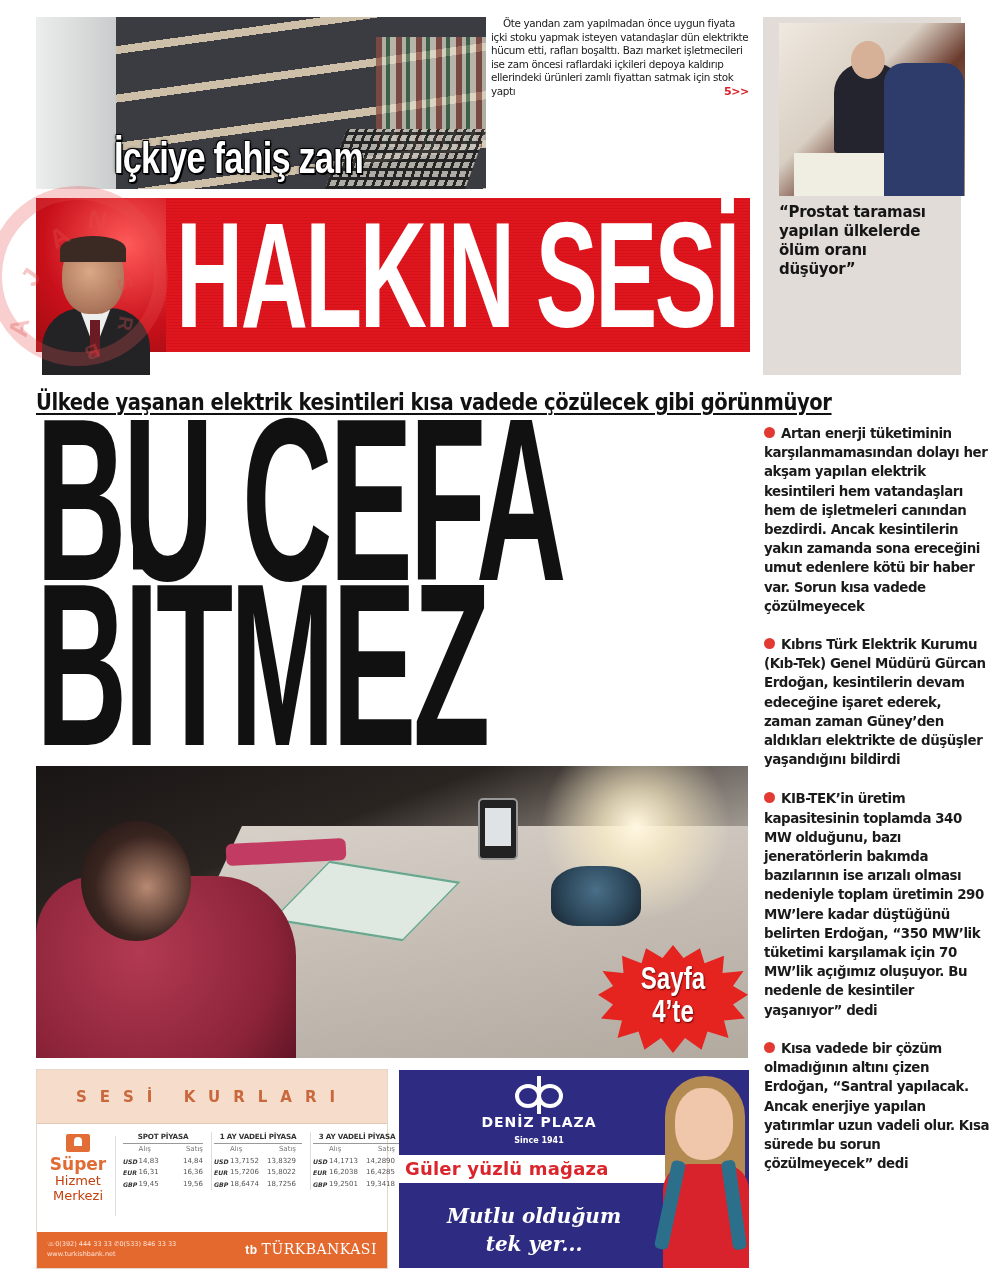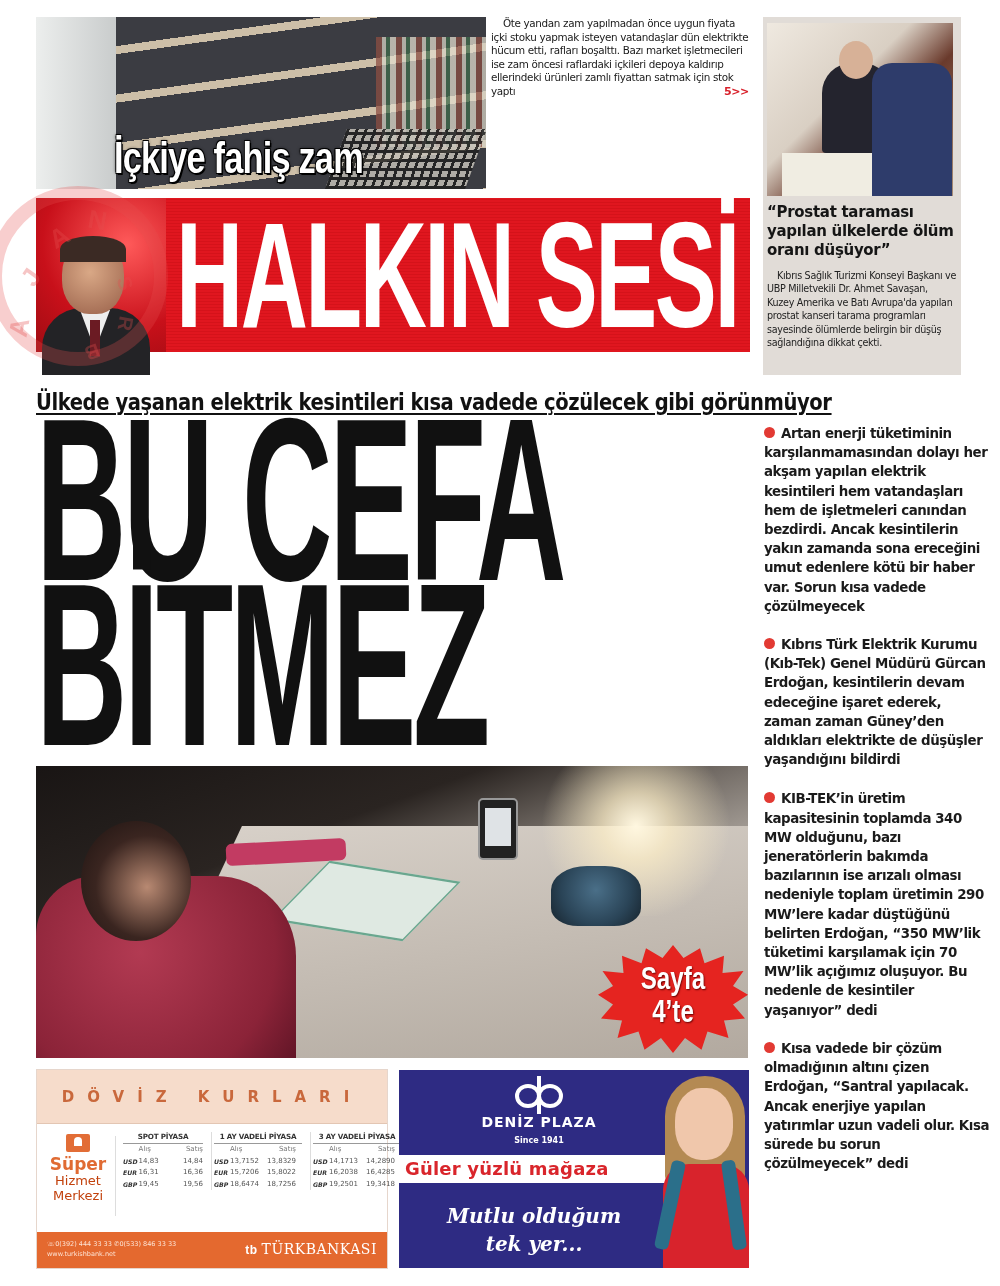--- a/index.html
+++ b/index.html
@@ -26,21 +26,21 @@
   }
   .top-text {
     position: absolute; left: 491px; top: 17px; width: 262px; font-family: "DejaVu Sans", sans-serif;
     font-size: 10.4px; line-height: 13.6px; color: #1a1a1a; letter-spacing: -0.35px;
   }
   .top-text p { text-indent: 12px; }
   .top-text p + p { margin-top: 10px; }
   .top-text .more { color: #d8202a; font-weight: bold; float: right; margin-right: 4px; font-size: 11px; }
 
   
-  .side-box { position: absolute; left: 763px; top: 17px; width: 198px; height: 358px; background: #e1dcd7; padding: 6px 4px; }
+  .side-box { position: absolute; left: 763px; top: 17px; width: 198px; height: 358px; background: #e1dcd7; padding: 6px 16px; }
   .side-photo { width: 186px; height: 173px; position: relative; overflow: hidden;
     background: linear-gradient(135deg, #efe9e0 0%, #d9cfc3 40%, #6a3a2c 60%, #a88e78 100%); }
   .side-photo .man { position: absolute; left: 55px; top: 40px; width: 70px; height: 90px; background: #24242e; border-radius: 30px 30px 4px 4px; }
   .side-photo .head { position: absolute; left: 72px; top: 18px; width: 34px; height: 38px; background: #d7b197; border-radius: 50%; }
   .side-photo .medic { position: absolute; left: 105px; top: 40px; width: 80px; height: 133px; background: #2e3c6b; border-radius: 20px 20px 0 0; }
   .side-photo .table { position: absolute; left: 15px; top: 130px; width: 110px; height: 43px; background: #f0ede2; }
   .side-title { margin-top: 7px; font-family: "DejaVu Sans", sans-serif; font-weight: bold; font-size: 15px; line-height: 19px; color: #151515; letter-spacing: -0.3px; }
   .side-body { margin-top: 9px; font-family: "DejaVu Sans", sans-serif; font-size: 9.6px; line-height: 13.4px; color: #222; letter-spacing: -0.3px; }
   .side-body p { text-indent: 10px; }
 
@@ -170,23 +170,20 @@
 </div>
 
 <div class="side-box">
   <div class="side-photo">
     <div class="table"></div>
     <div class="man"></div>
     <div class="head"></div>
     <div class="medic"></div>
   </div>
   <div class="side-title">“Prostat taraması yapılan ülkelerde ölüm oranı düşüyor”</div>
-  <div class="side-body">
-      <p>Kıbrıs Sağlık Turizmi Konseyi Başkanı ve UBP Milletvekili Dr. Ahmet Savaşan, Kuzey Amerika ve Batı Avrupa'da yapılan prostat kanseri tarama programları sayesinde ölümlerde belirgin bir düşüş sağlandığına dikkat çekti.</p>
-    </div>
 </div>
 
 <div class="masthead">
   <div class="mast-red"></div>
   <div class="mast-flag"></div>
   <div class="founder">
     <div class="f-body"></div>
     <div class="f-shirt"></div>
     <div class="f-tie"></div>
     <div class="f-head"></div>
@@ -228,21 +225,21 @@
 
 <div class="right-col">
   <div class="para"><span class="dot"></span><span>Artan enerji tüketiminin karşılanmamasından dolayı her akşam yapılan elektrik kesintileri hem vatandaşları hem de işletmeleri canından bezdirdi. Ancak kesintilerin yakın zamanda sona ereceğini umut edenlere kötü bir haber var. Sorun kısa vadede çözülmeyecek</span></div>
   <div class="para"><span class="dot"></span><span>Kıbrıs Türk Elektrik Kurumu (Kıb-Tek) Genel Müdürü Gürcan Erdoğan, kesintilerin devam edeceğine işaret ederek, zaman zaman Güney’den aldıkları elektrikte de düşüşler yaşandığını bildirdi</span></div>
   <div class="para"><span class="dot"></span><span>KIB-TEK’in üretim kapasitesinin toplamda 340 MW olduğunu, bazı jeneratörlerin bakımda bazılarının ise arızalı olması nedeniyle toplam üretimin 290 MW’lere kadar düştüğünü belirten Erdoğan, “350 MW’lik tüketimi karşılamak için 70 MW’lik açığımız oluşuyor. Bu nedenle de kesintiler yaşanıyor” dedi</span></div>
   <div class="para"><span class="dot"></span><span>Kısa vadede bir çözüm olmadığının altını çizen Erdoğan, “Santral yapılacak. Ancak enerjiye yapılan yatırımlar uzun vadeli olur. Kısa sürede bu sorun çözülmeyecek” dedi</span></div>
 </div>
 
 <div class="fx-ad">
   <div class="fx-head">
-      <span>DÖVİZ KURLARI</span>
+      <span>SESİ KURLARI</span>
     </div>
   <div class="fx-body">
     <div class="super">
       <div class="bell"></div>
       <span class="s1">Süper</span>
       <span class="s2">Hizmet</span>
       <span class="s2">Merkezi</span>
     </div>
     <div class="fx-vline"></div>
     <div class="fx-table">

